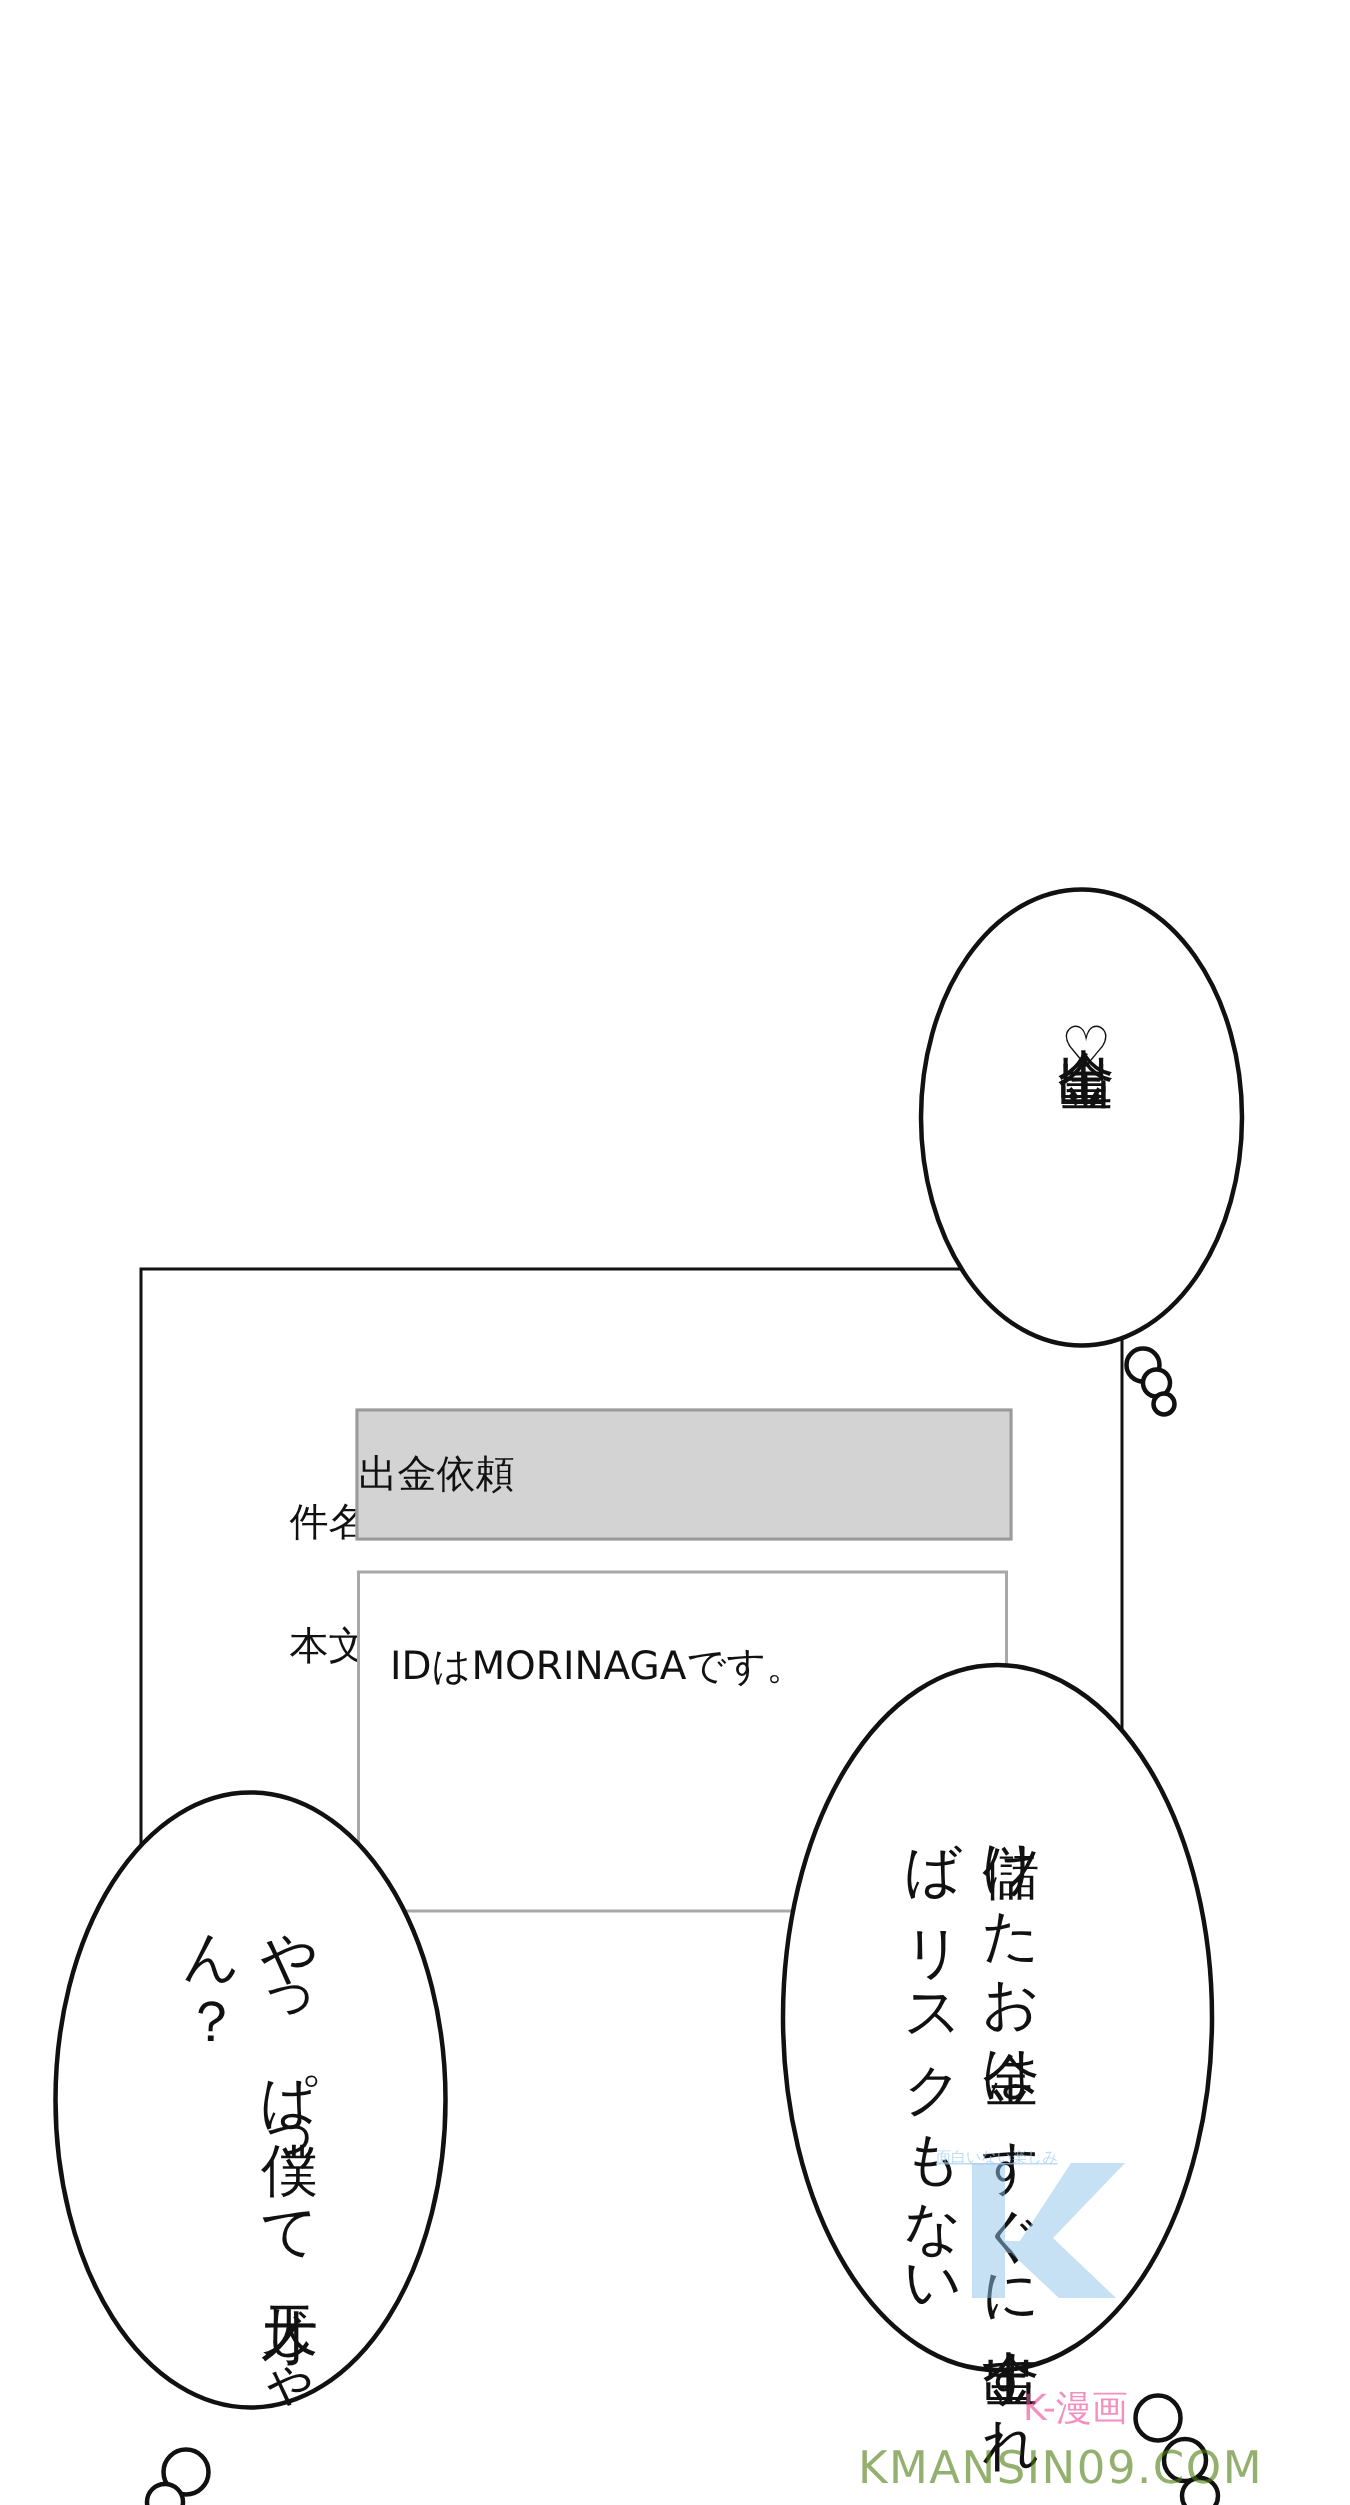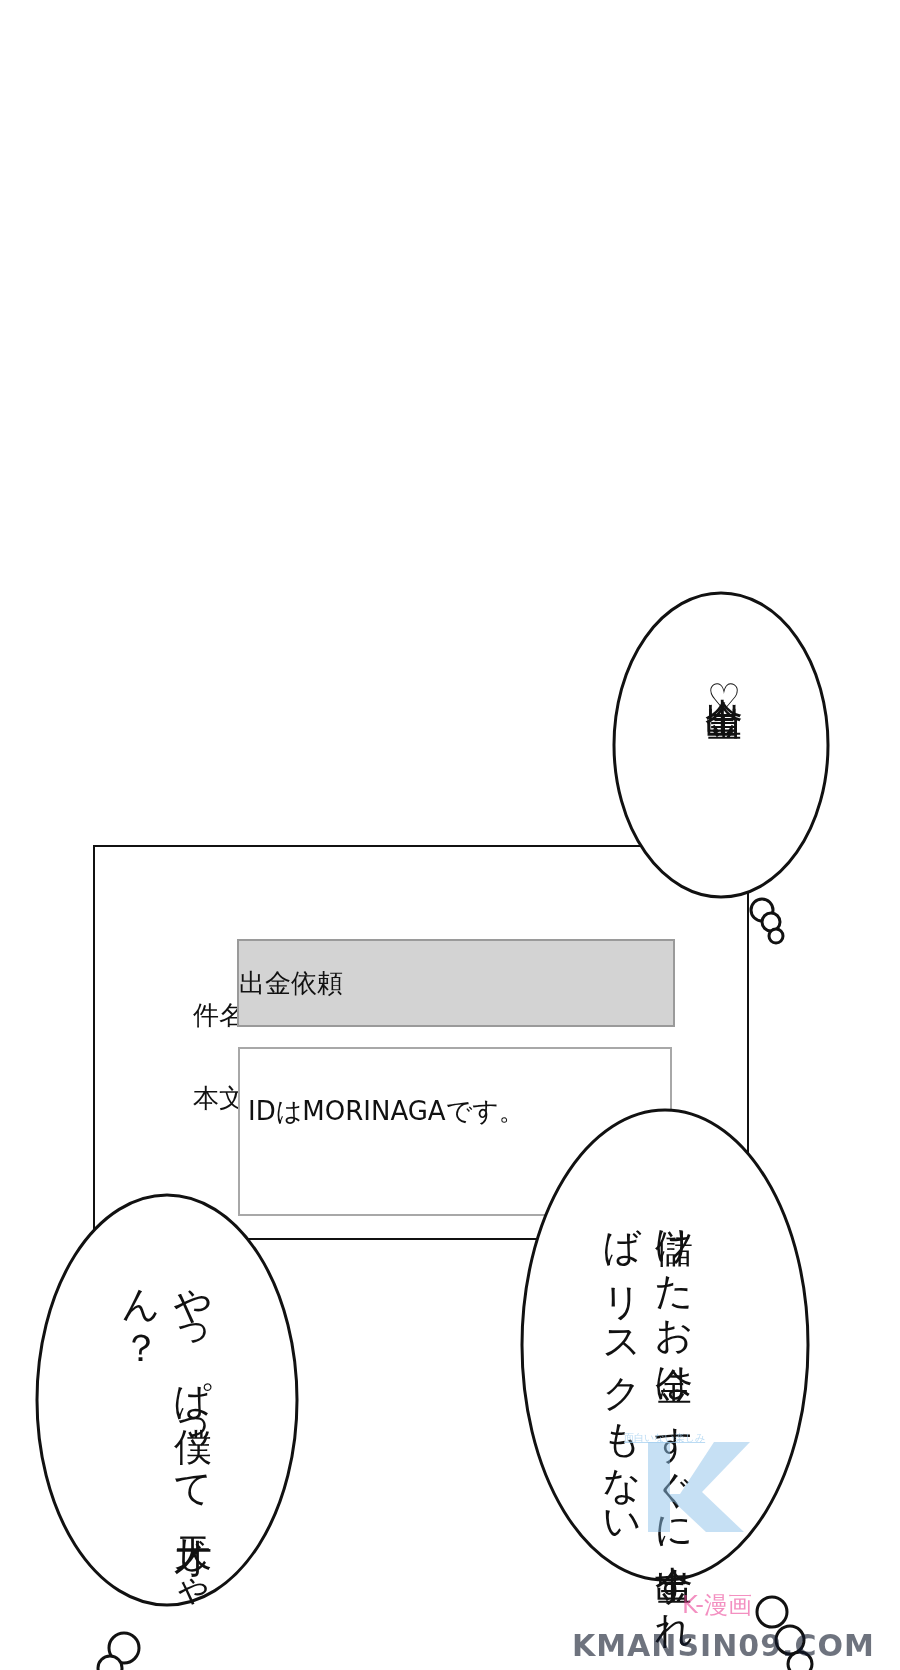--- a/index.html
+++ b/index.html
@@ -16,37 +16,37 @@
   }
   .label {
     position: absolute; font-size: 26px; color: #111; line-height: 1;
   }
   .subject-field {
     position: absolute; left: 237px; top: 939px; width: 438px; height: 88px;
     background: #d3d3d3; border: 2px solid #9a9a9a; box-sizing: border-box;
     font-size: 26px; line-height: 84px; color: #111;
   }
   .body-field {
-    position: absolute; left: 238px; top: 1047px; width: 434px; height: 169px;
+    position: absolute; left: 238px; top: 1047px; width: 434px; height: 228px;
     background: #fff; border: 2px solid #a8a8a8; box-sizing: border-box;
-    font-size: 26px; line-height: 33px; padding: 46px 0 0 8px; color: #111;
+    font-size: 26px; line-height: 33px; padding: 46px 0 0 20px; color: #111;
     white-space: pre; overflow: hidden;
   }
   .body-line { display: block; }
   .bubble-text {
     position: absolute; writing-mode: vertical-rl; font-size: 38px;
     line-height: 52px; letter-spacing: 2px; color: #111;
   }
   .wm-logo {
     position: absolute; left: 640px; top: 1432px; width: 120px; height: 100px;
   }
   .wm-site {
     position: absolute; left: 572px; top: 1628px; font-size: 30px;
-    font-family: "DejaVu Sans", sans-serif; font-weight: bold; letter-spacing: 1px;
-    color: #0f172a; opacity: 0.6;
+    font-family: "DejaVu Sans", sans-serif; font-weight: normal; letter-spacing: 1px;
+    color: #4d7c0f; opacity: 0.6;
   }
   .wm-small {
     position: absolute; left: 682px; top: 1589px; font-size: 24px; color: #ec4899; opacity: 0.6;
   }
   .wm-tag {
     position: absolute; left: 624px; top: 1431px; font-size: 10px; color: #9fcdef; opacity: 0.7; text-decoration: underline;
   }
 </style>
 </head>
 <body>

